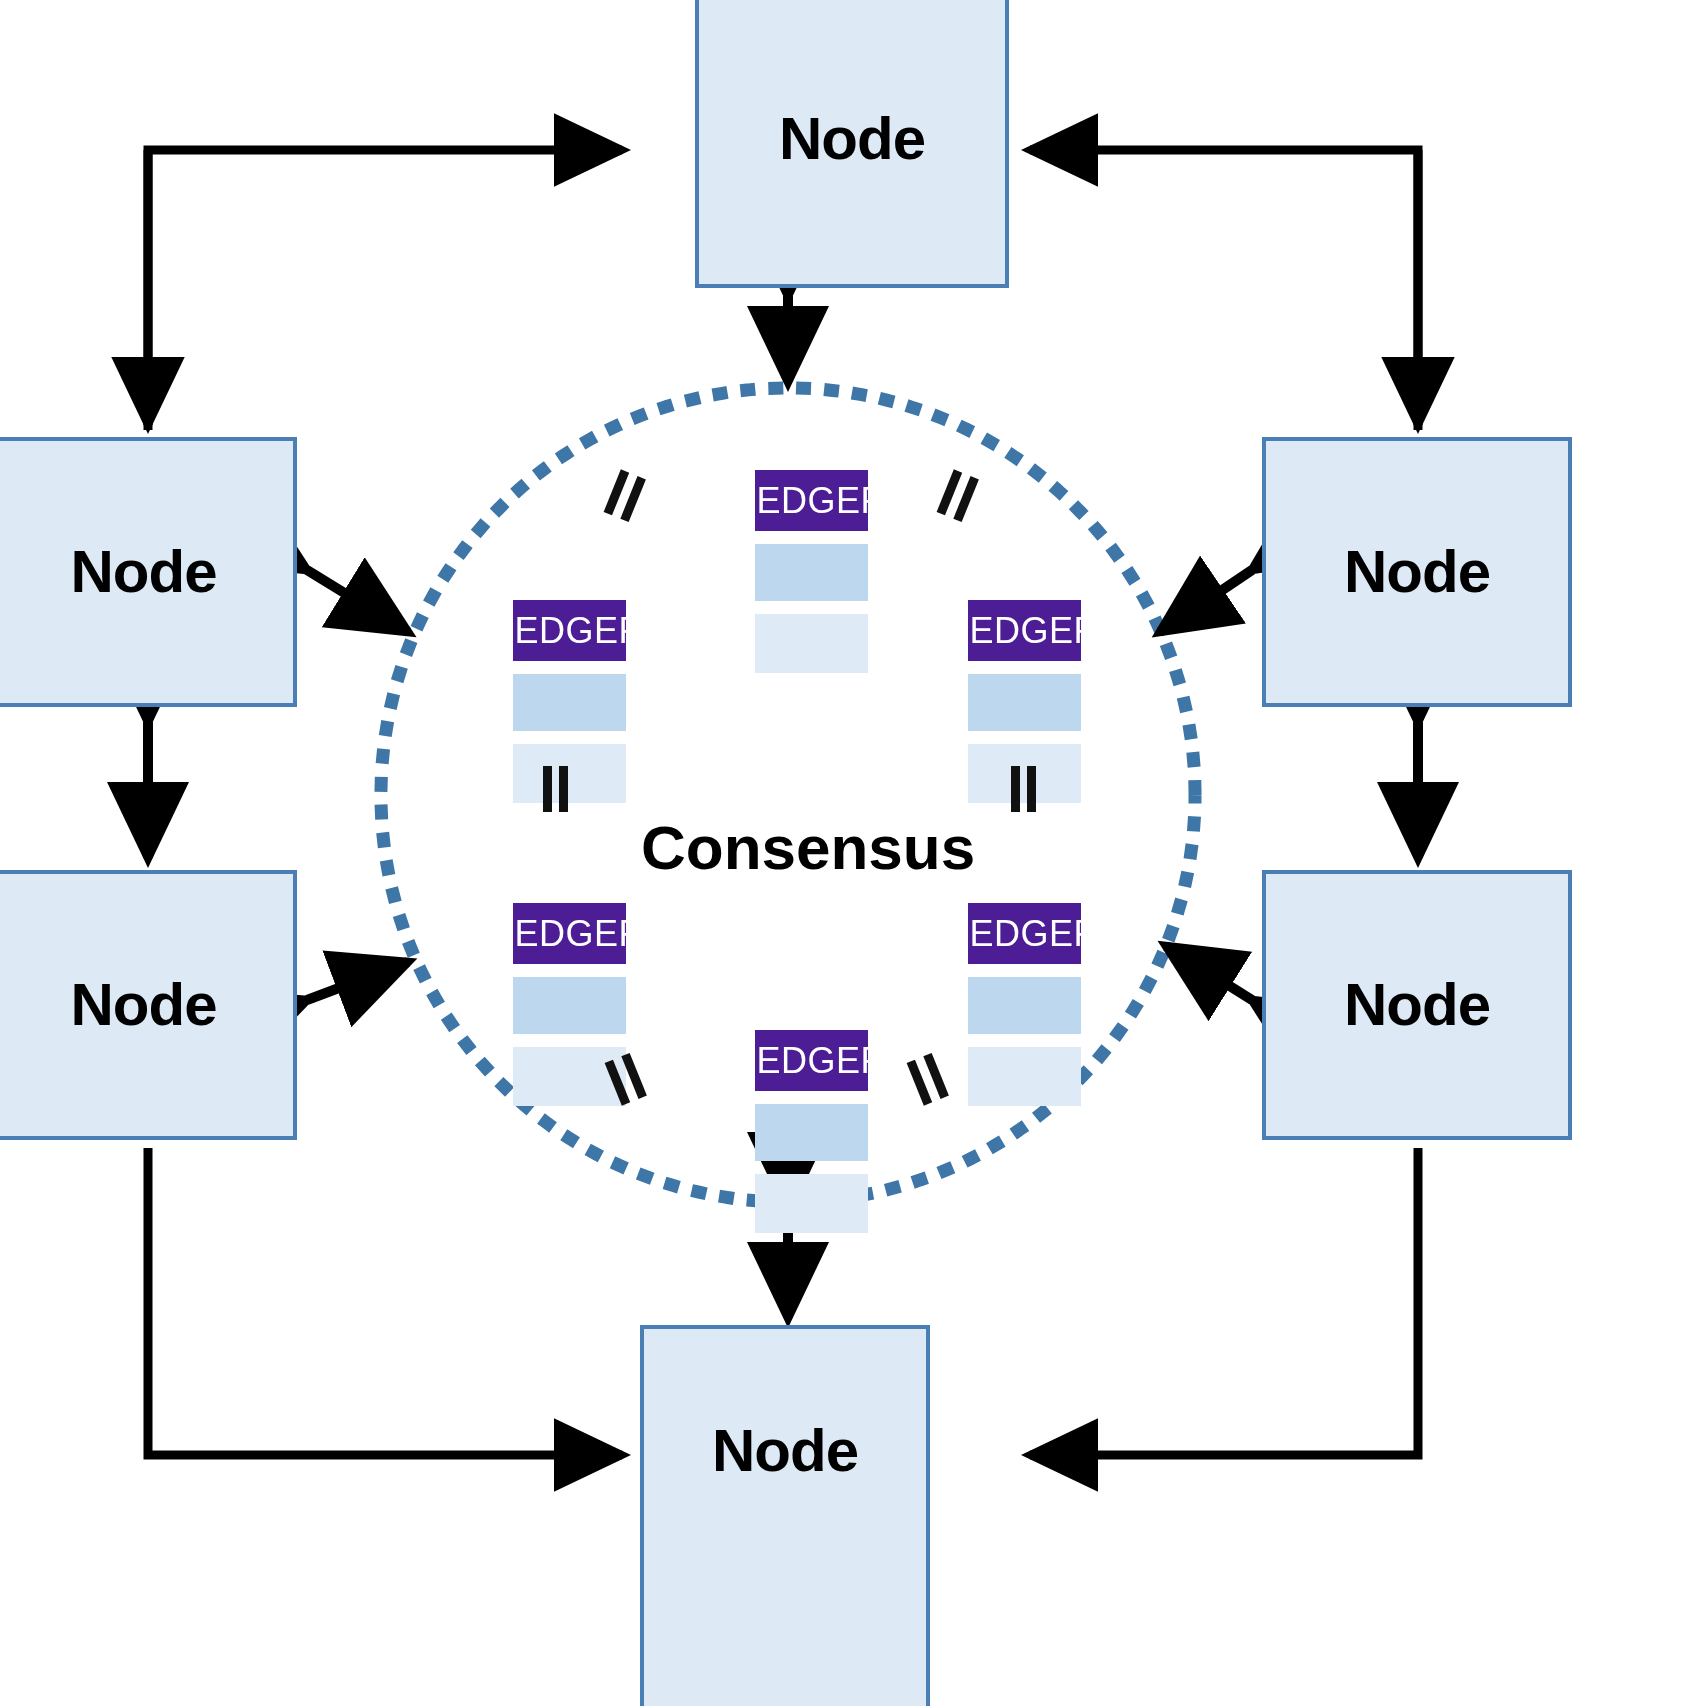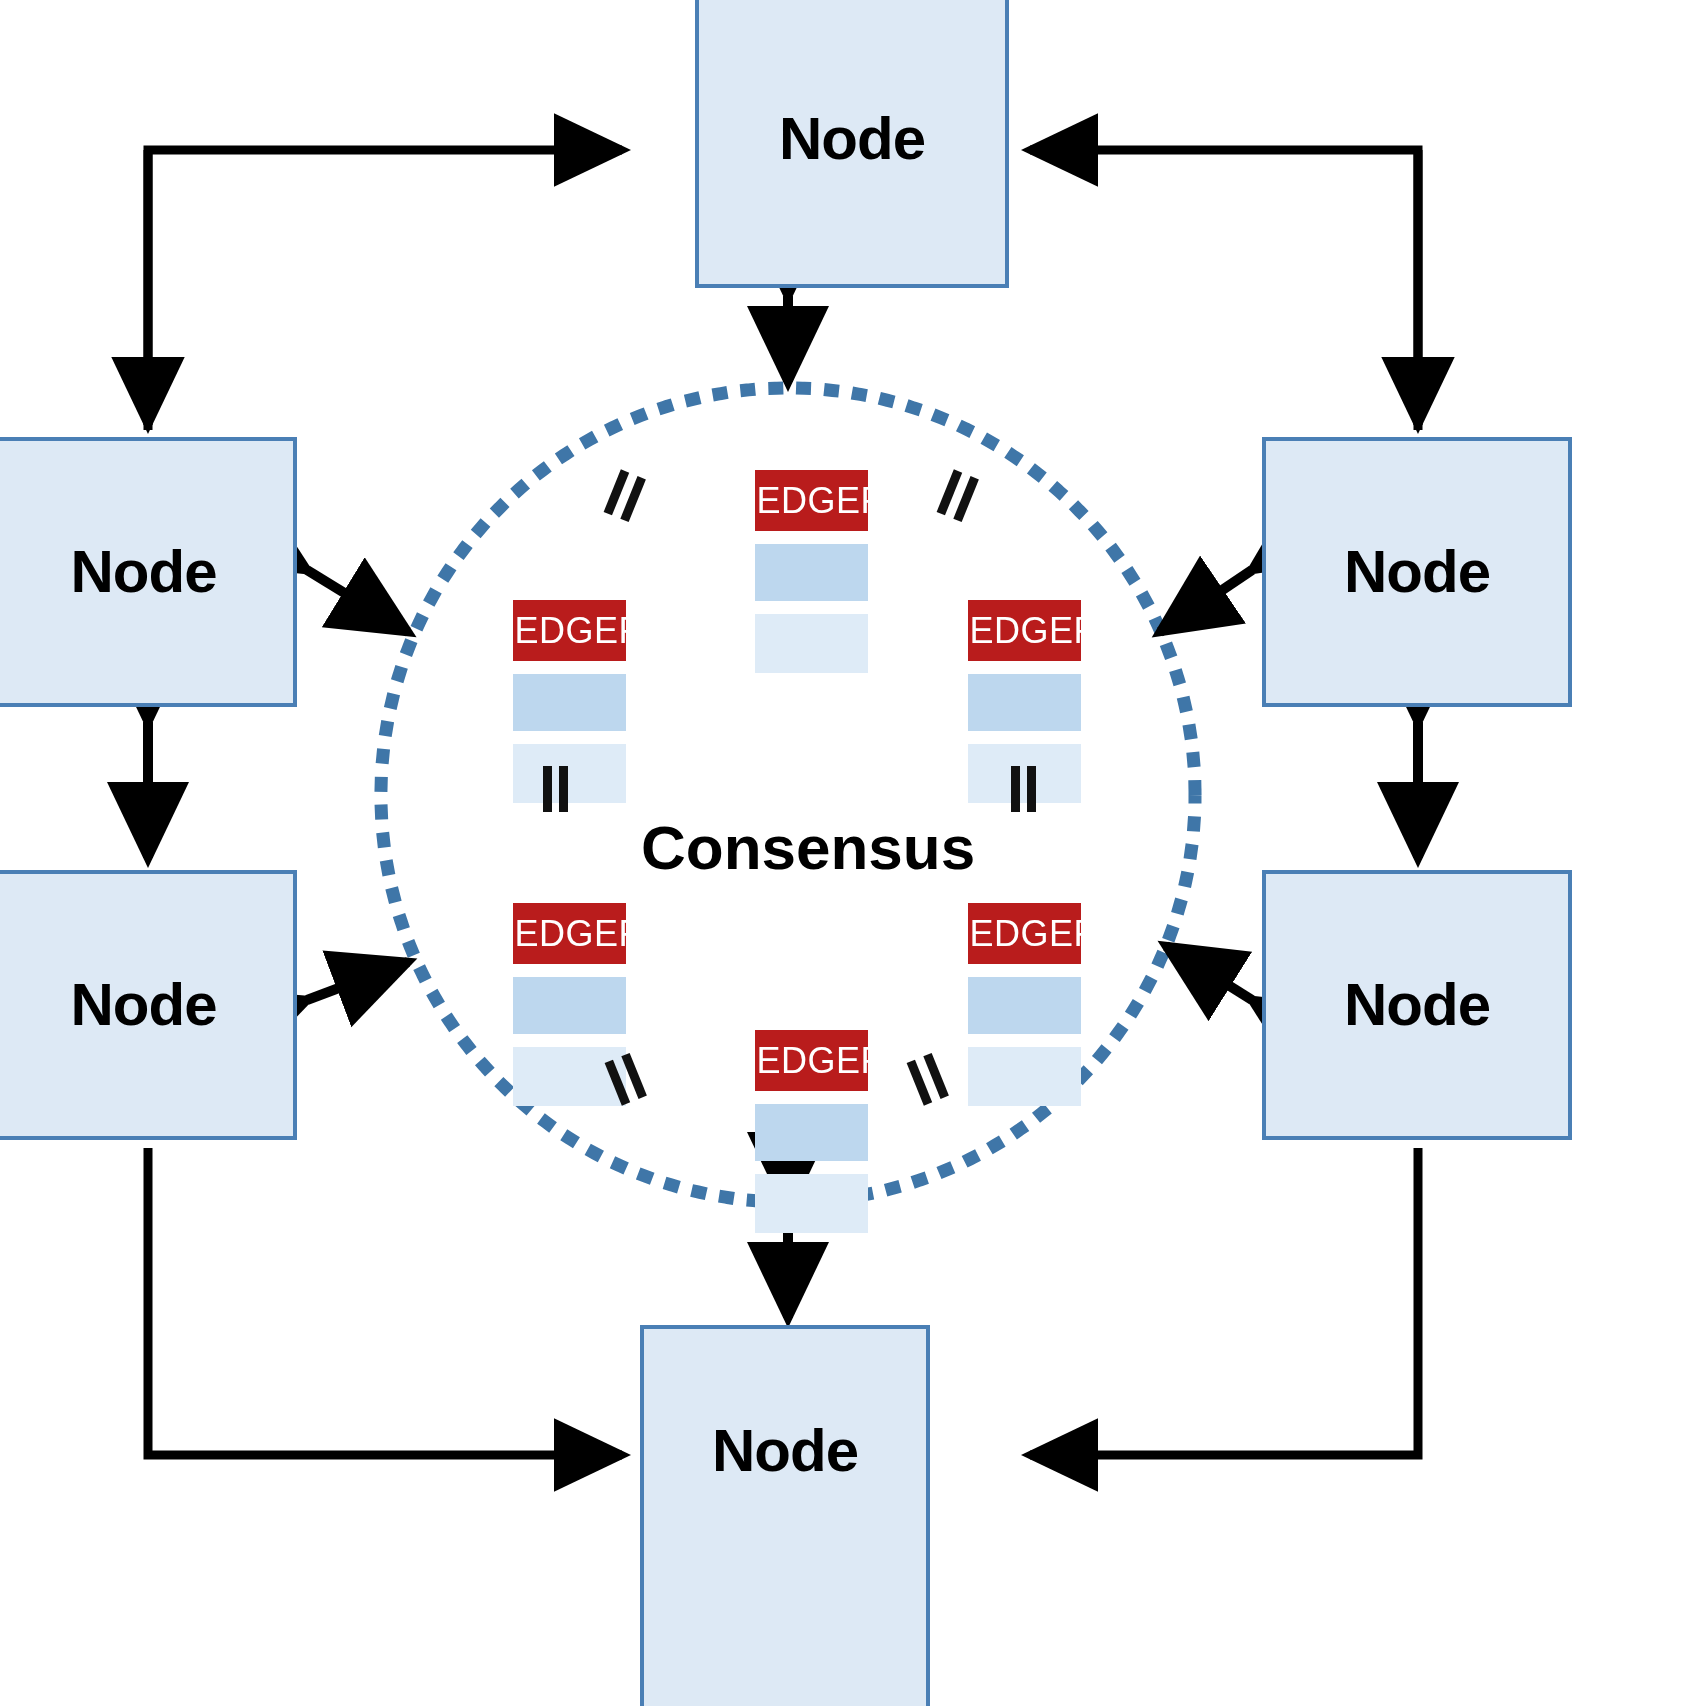--- a/index.html
+++ b/index.html
@@ -17,21 +17,21 @@
     font-family:"Liberation Sans",sans-serif;
     font-weight:bold;
     font-size:60px;
     color:#000;
     letter-spacing:-1px;
     line-height:1;
   }
 
   .ledger{position:absolute;}
   .ledger-head{
-    background:#b91c1c;
+    background:#4c1d95;
     color:#ffffff;
     font-family:"Liberation Sans",sans-serif;
     font-size:37px;
     font-weight:400;
     letter-spacing:0.5px;
     display:flex;align-items:center;justify-content:center;
     box-sizing:border-box;
   }
   .ledger-bar2{background:#bdd7ee;}
   .ledger-bar3{background:#deebf7;}

